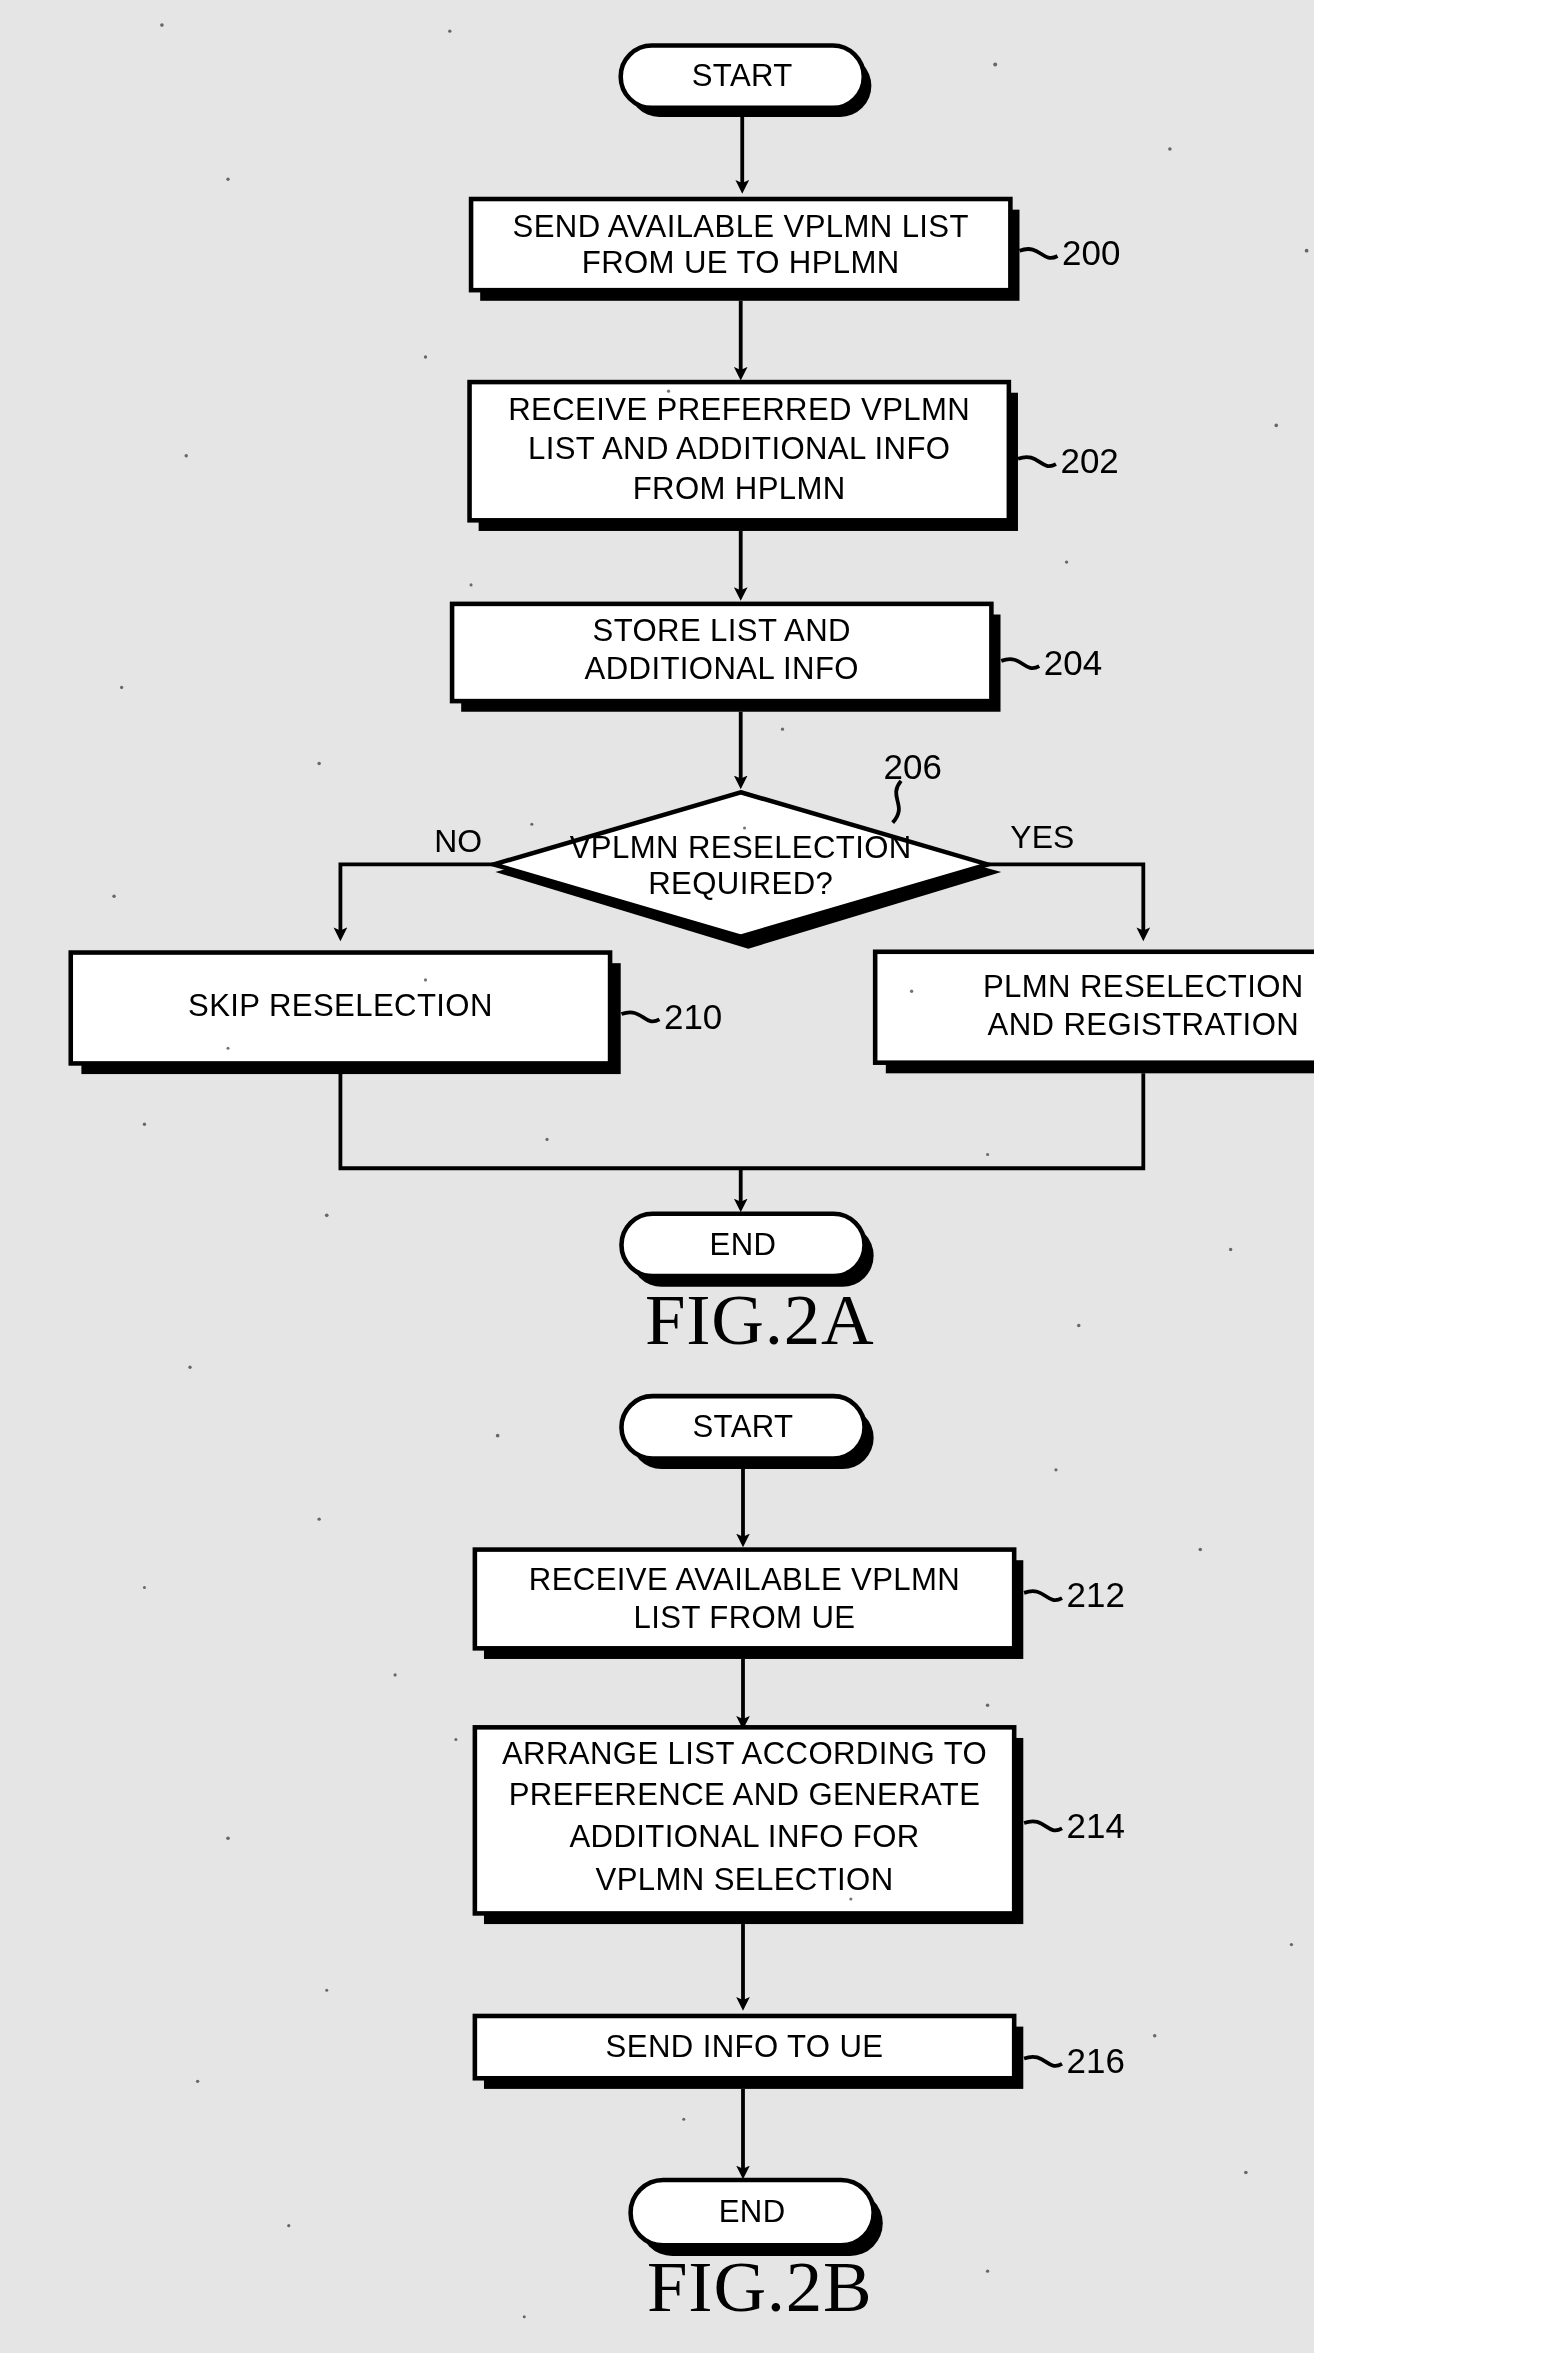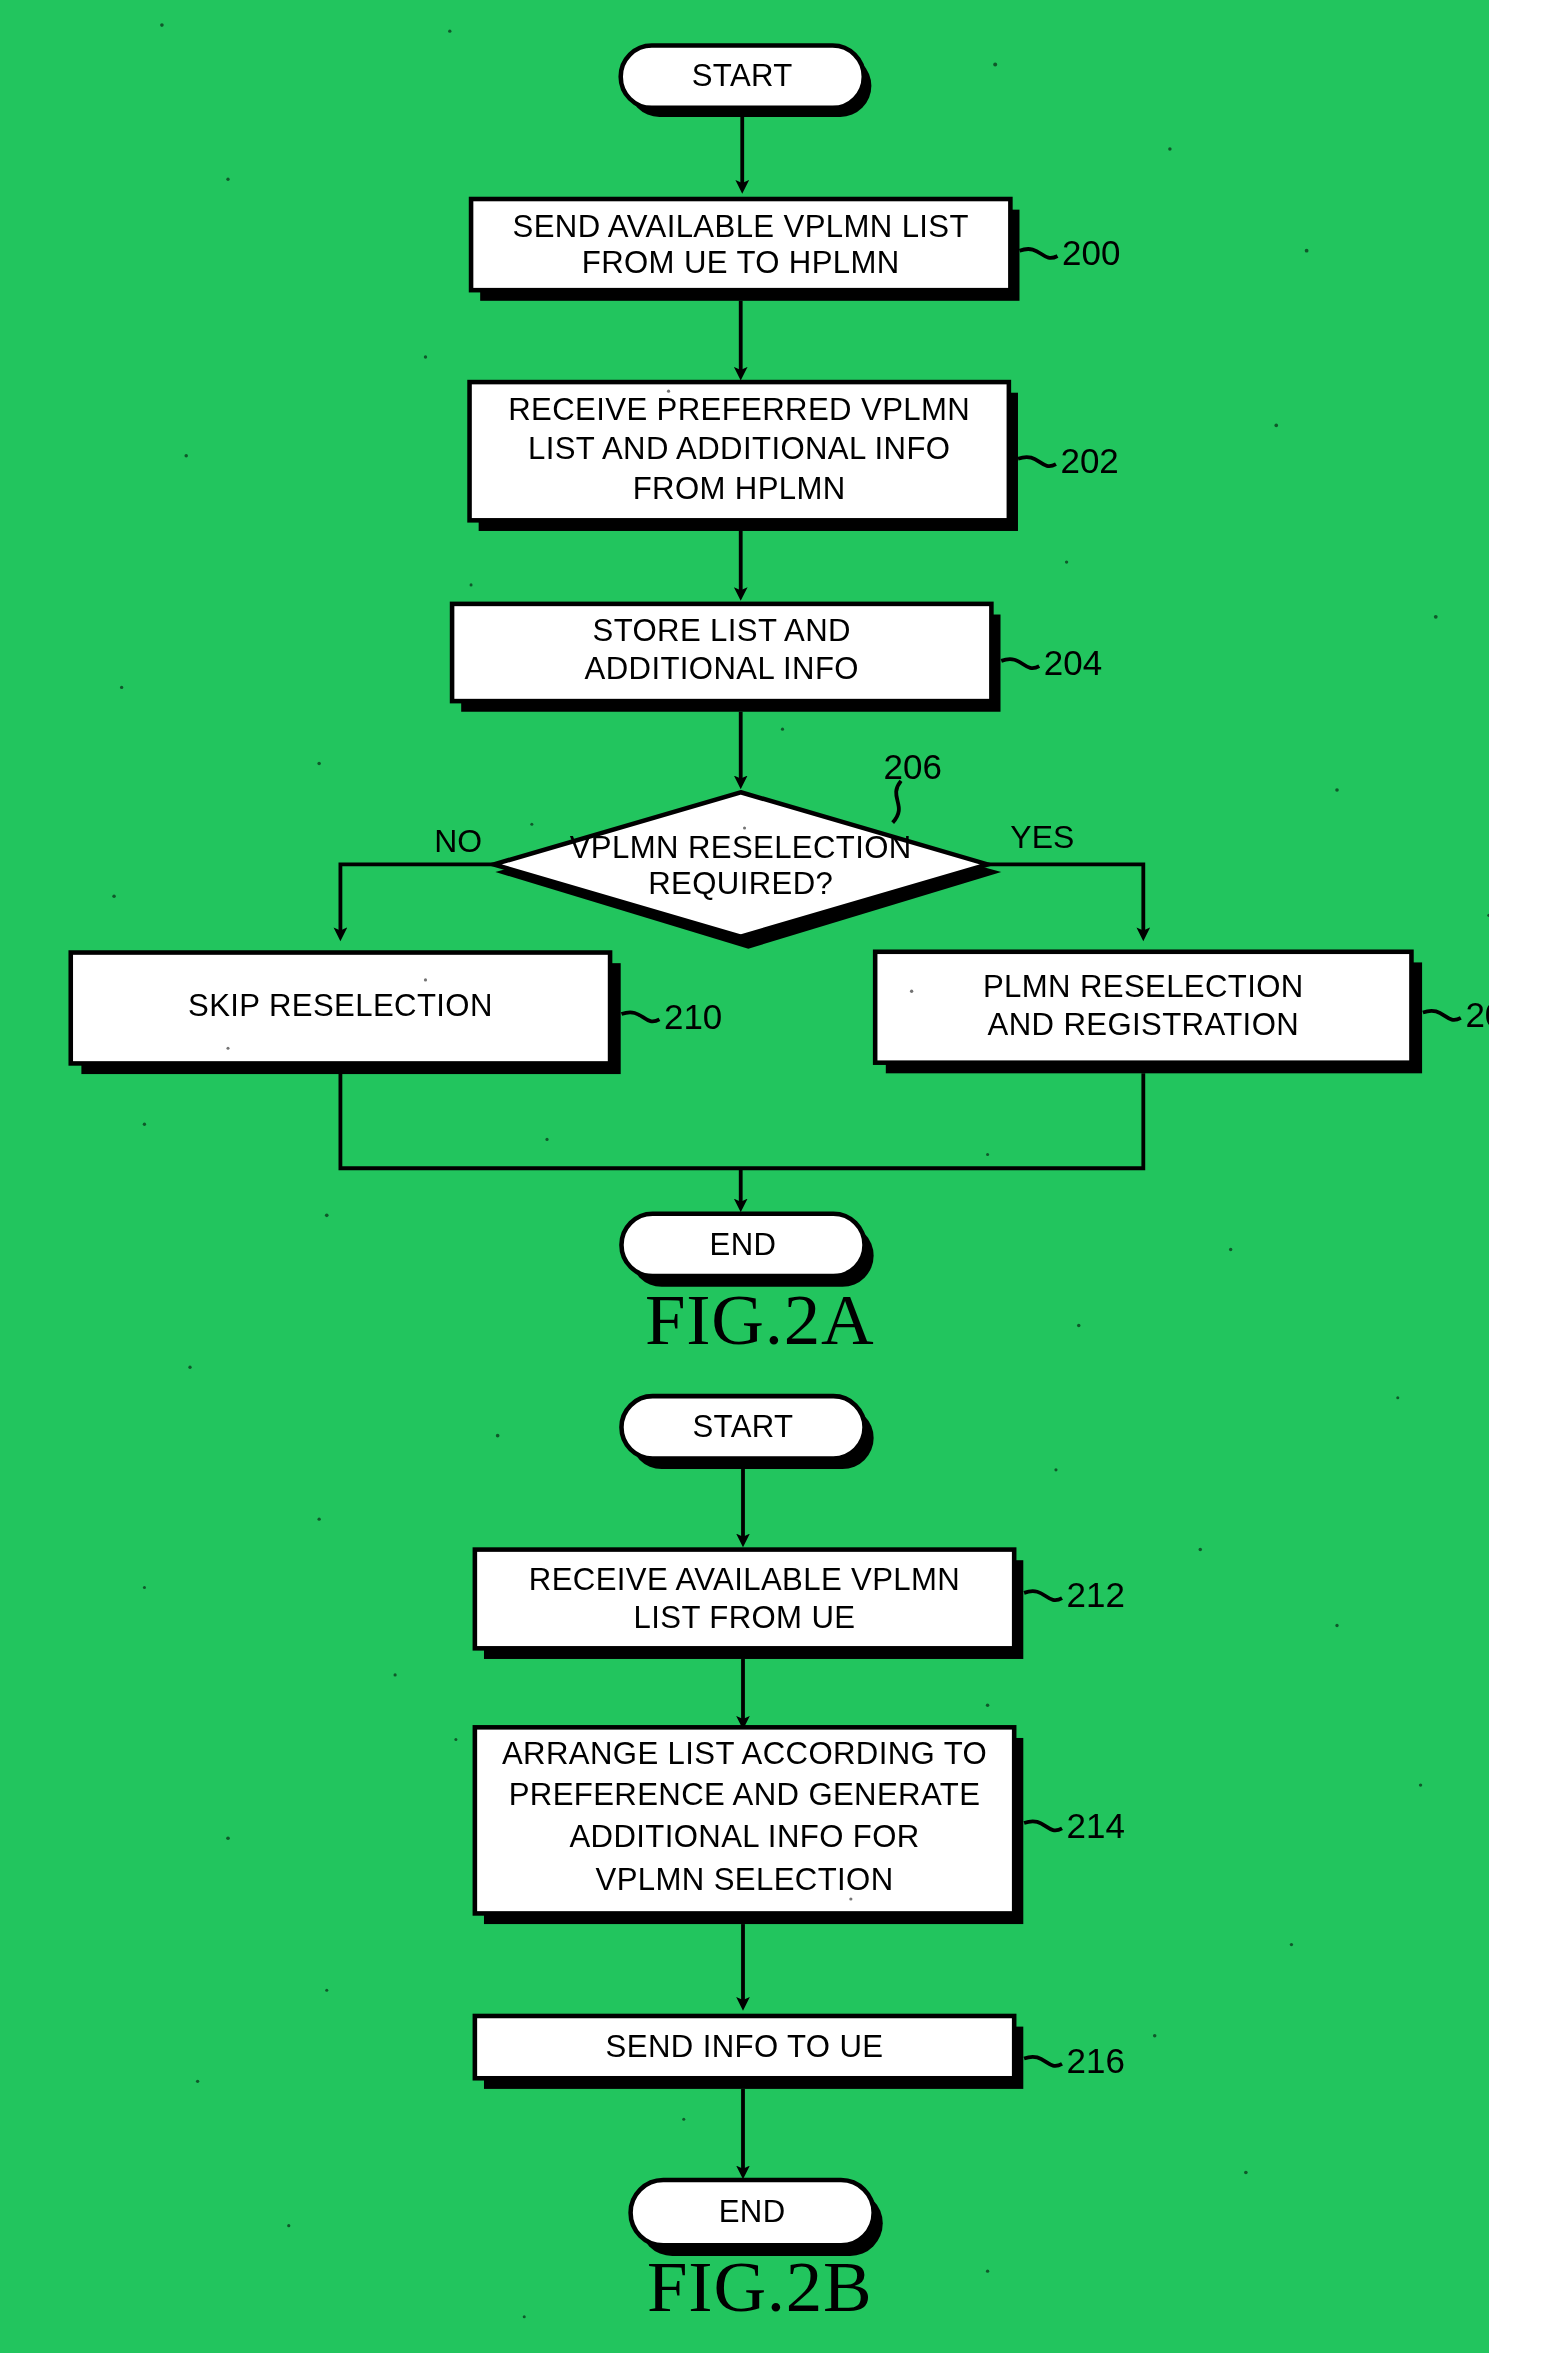--- a/index.html
+++ b/index.html
@@ -7,23 +7,23 @@
     margin: 0;
     padding: 0;
     background: #ffffff;
   }
   body {
     font-family: "Liberation Sans", sans-serif;
     color: #000000;
   }
   #page {
     position: relative;
-    width: 1489px;
+    width: 1314px;
     height: 2354px;
-    background: #22c55e;
+    background: #e5e5e5;
     overflow: hidden;
     text-decoration: underline;
   }
   svg.figure-canvas {
     position: absolute;
     left: 0;
     top: 0;
     width: 1565px;
     height: 2354px;
     display: block;

